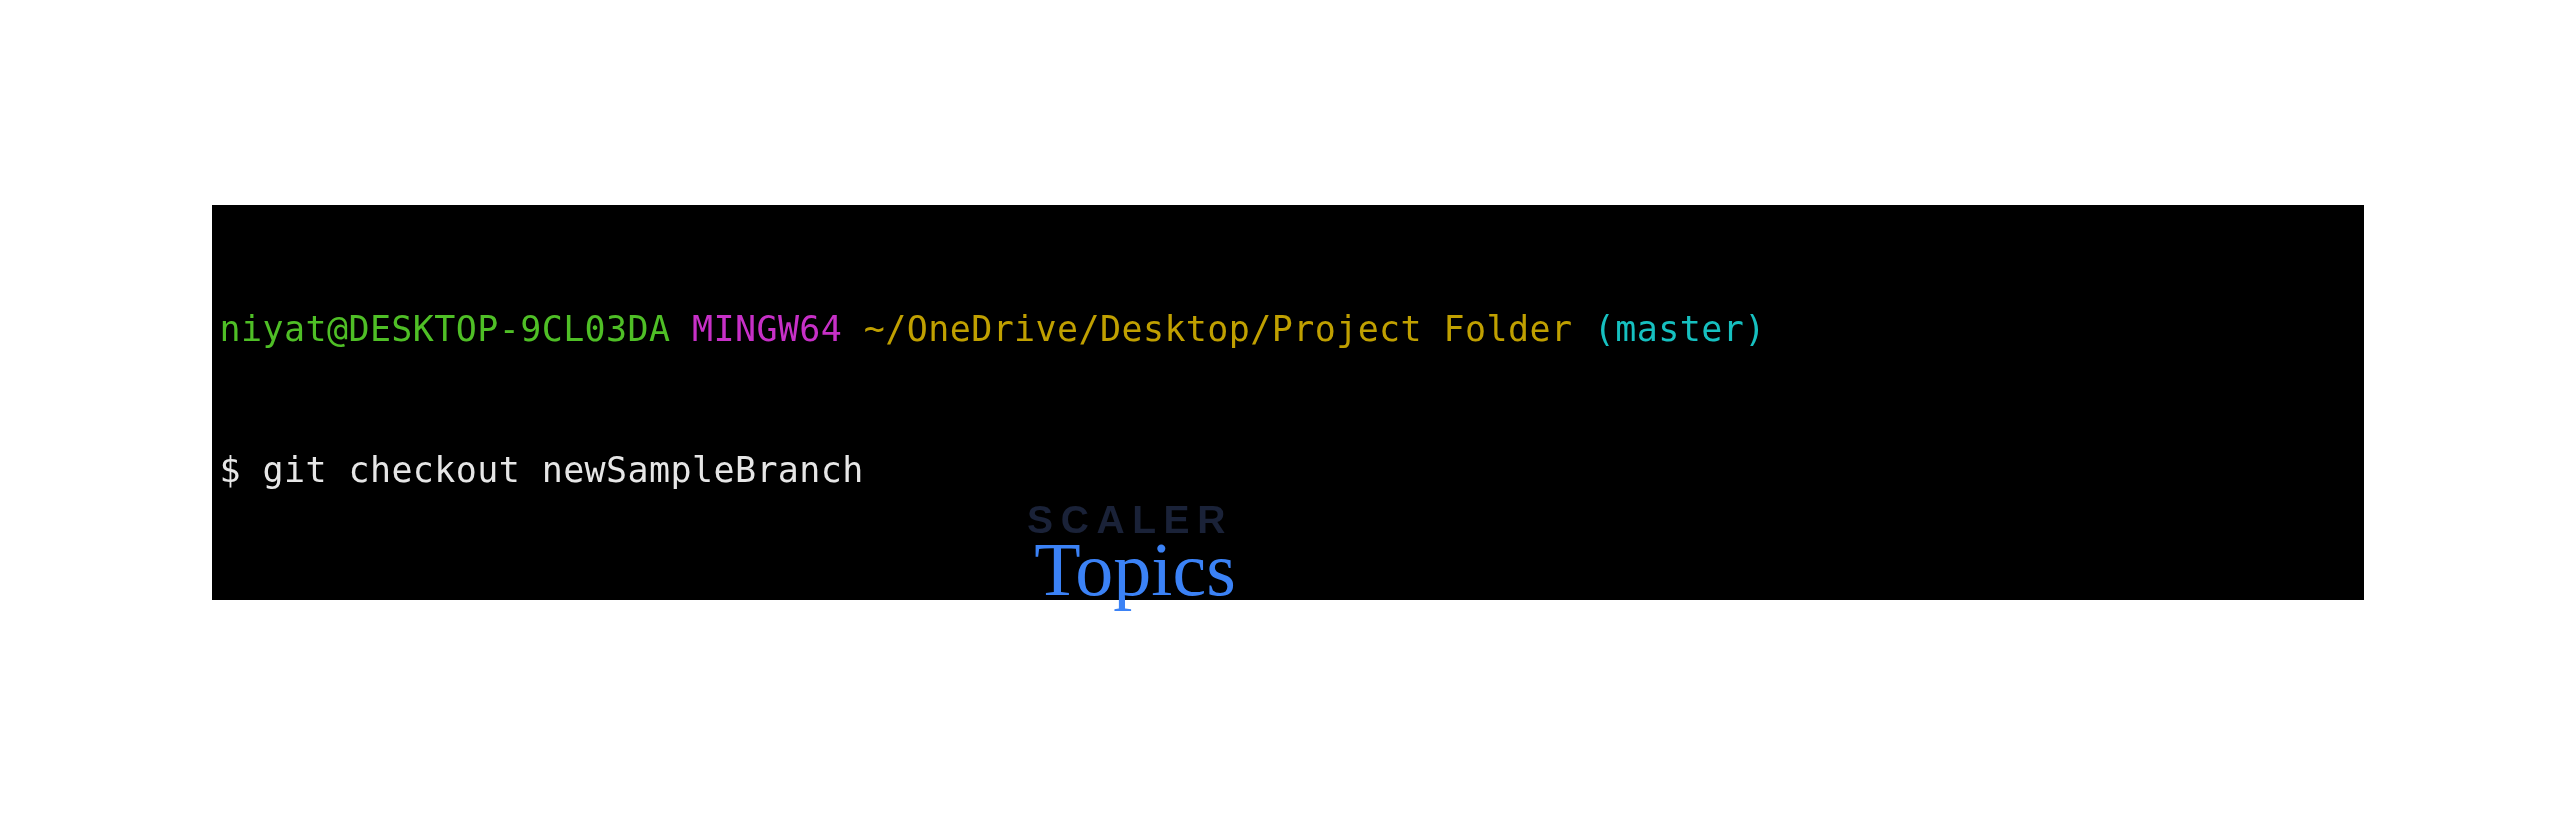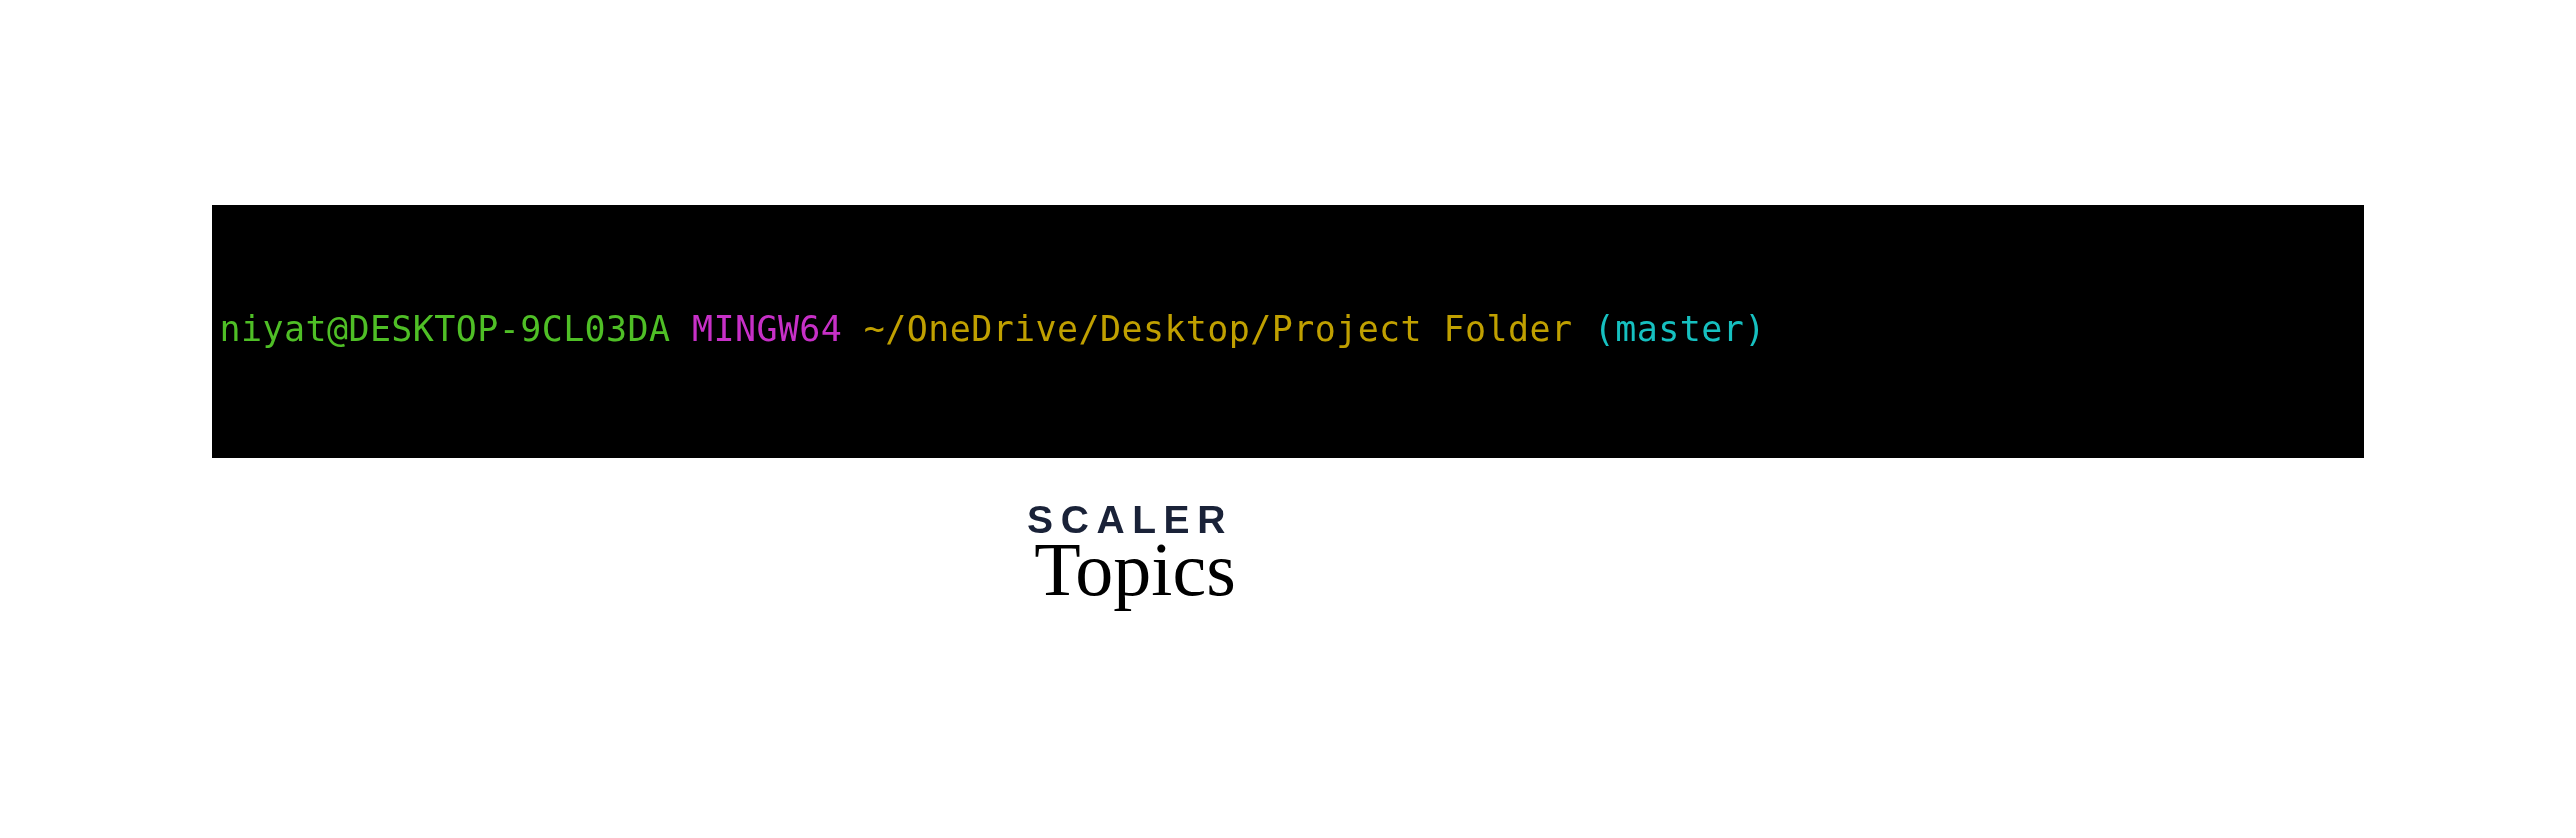--- a/index.html
+++ b/index.html
@@ -48,33 +48,34 @@
     font-weight: 800;
     font-size: 39px;
     letter-spacing: 7.6px;
     color: #1a2238;
     line-height: 1;
     margin-bottom: -7.6px;
   }
   .brand-topics {
     font-family: "Brush Script MT", "Segoe Script", cursive;
     font-size: 76px;
-    color: #000000;
+    color: #3b82f6;
     line-height: 1;
     margin-top: -4.5px;
     margin-left: 10px;
   }
 </style>
 </head>
 <body>
 
 <div class="wrap">
 
   <div class="terminal">
     <div><span class="c-green">niyat@DESKTOP-9CL03DA</span> <span class="c-magenta">MINGW64</span> <span class="c-yellow">~/OneDrive/Desktop/Project Folder</span> <span class="c-cyan">(</span><span class="c-cyan">master</span><span class="c-cyan">)</span></div>
+    <div><span class="c-white">$ </span><span class="c-white">git checkout newSampleBranch</span></div>
   </div>
 
   <div class="brand">
     <div class="brand-scaler">SCALER</div>
     <div class="brand-topics">Topics</div>
   </div>
 
 </div>
 
 

